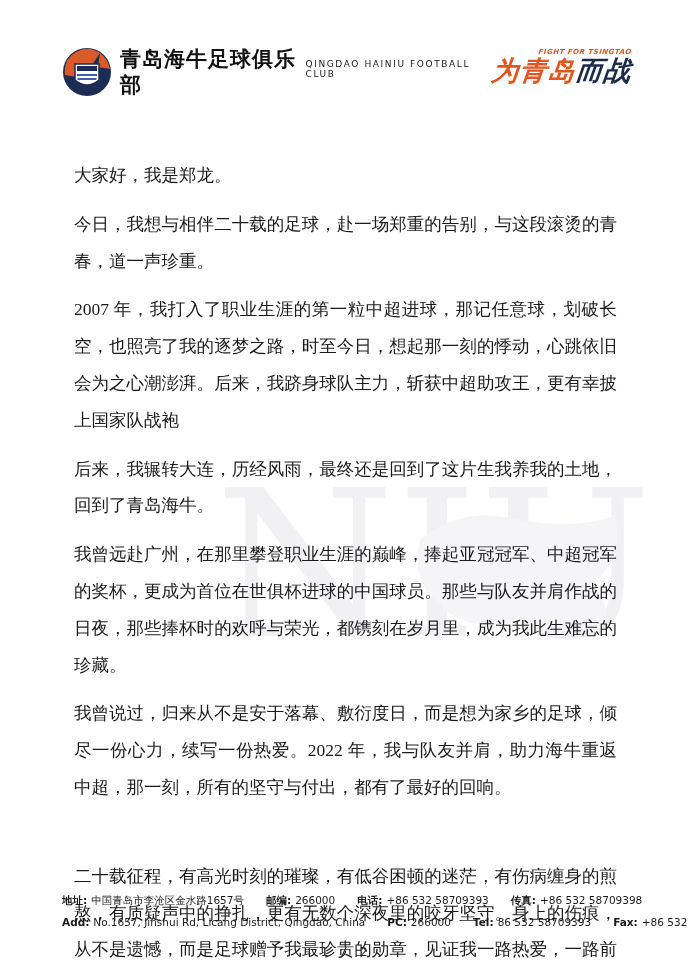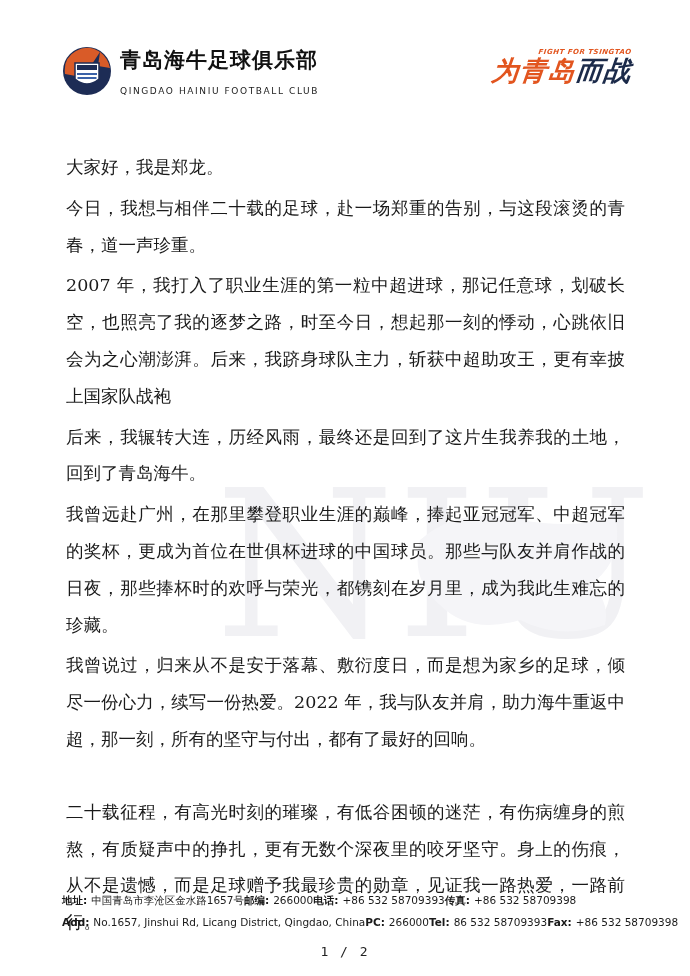--- a/index.html
+++ b/index.html
@@ -13,21 +13,21 @@
     color:#1a1a1a;
   }
   
   .header{
     position:absolute;top:46px;left:62px;right:58px;height:60px;
     display:flex;align-items:flex-start;justify-content:space-between;
     z-index:2;
   }
   .brand{display:flex;align-items:center;gap:8px;}
   .crest{width:50px;height:50px;flex:0 0 auto;}
-  .brand-text{display:flex;flex-direction:column;justify-content:center;}
+  .brand-text{display:flex;justify-content:center;}
   .club-zh{
     font-family:"DejaVu Sans","Liberation Sans",sans-serif;
     font-weight:bold;font-size:21px;line-height:26px;color:#111;
     letter-spacing:1px;
   }
   .club-en{
     font-family:"DejaVu Sans","Liberation Sans",sans-serif;
     font-size:9px;color:#222;letter-spacing:1.6px;margin-top:13px;
   }
   .campaign{
@@ -58,29 +58,29 @@
   .wm-1{top:330px;}
   .wm-2{top:490px;}
   .wm-bull{position:absolute;left:400px;top:500px;opacity:1;}
   
   .letter{
     position:absolute;left:62px;top:145px;width:567px;
     z-index:1;
     font-size:17.5px;line-height:36.8px;
     text-align:justify;
   }
-  .letter p{margin:4px;}
+  .letter p{margin:12px;font-family:Liberation Serif, serif;}
   .letter p.blank{height:28px;}
   
   .footer{
     position:absolute;left:62px;right:58px;top:894px;z-index:2;
     font-family:"DejaVu Sans","Liberation Sans",sans-serif;
     font-size:10.5px;color:#1a1a1a;
   }
-  .footer-line{display:flex;flex-wrap:nowrap;margin-bottom:8px;white-space:nowrap;text-align:center;}
+  .footer-line{display:flex;flex-wrap:nowrap;gap:22px;margin-bottom:8px;white-space:nowrap;text-align:center;}
   .footer-line .pair{display:inline-flex;gap:4px;}
   .footer-line .lbl{font-weight:bold;}
   .pageno{
     position:absolute;left:0;right:0;top:944px;z-index:2;
     text-align:center;
     font-family:"DejaVu Sans Mono","Liberation Mono",monospace;
     font-size:13px;color:#222;letter-spacing:2px;
   }
 </style>
 </head>

